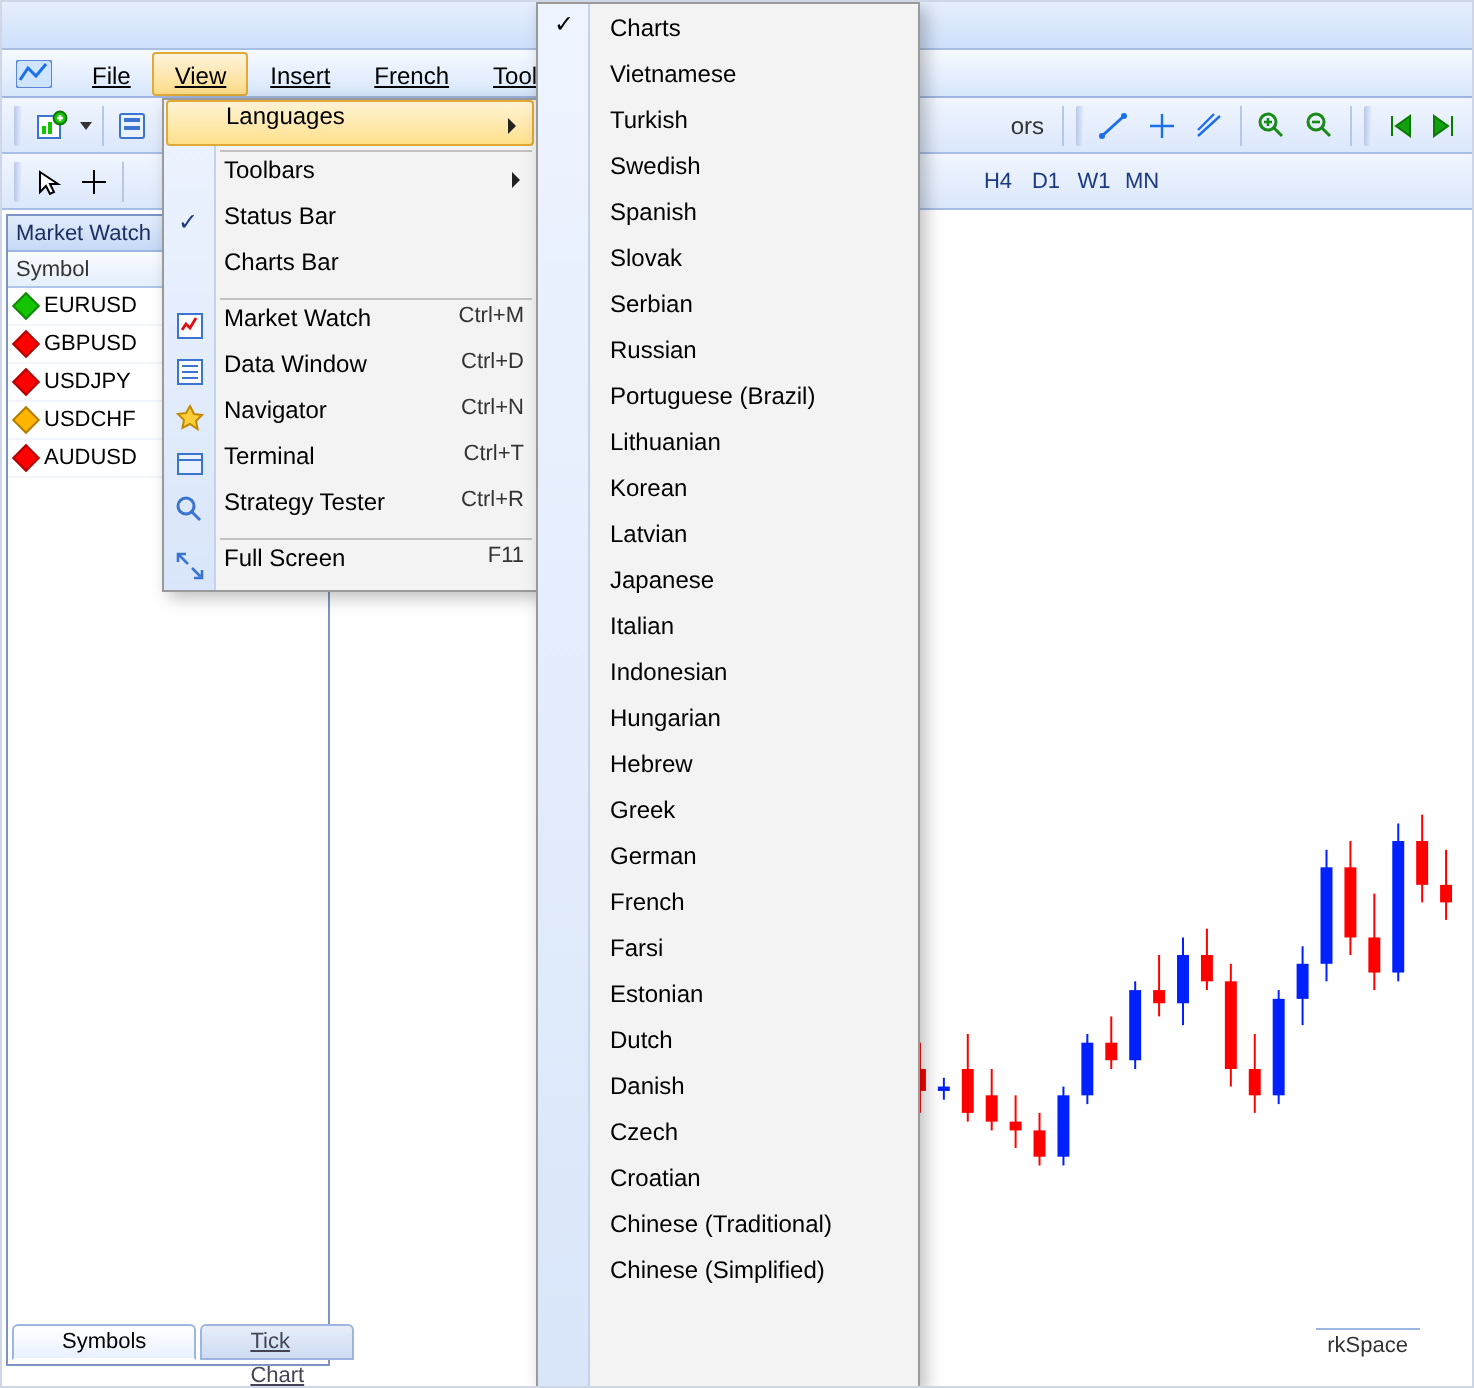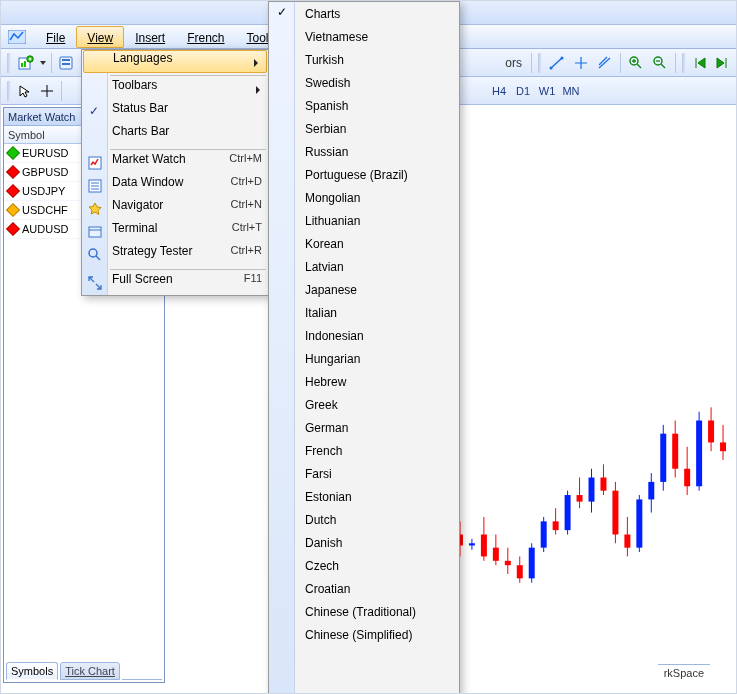--- a/index.html
+++ b/index.html
@@ -145,21 +145,21 @@
   .diamond.down { background: #ff0000; }
   .diamond.flat { background: #ffb400; }
 
   .marketwatch .mw-tabs {
     position: absolute; left: 2px; right: 2px; bottom: 2px;
     height: 20px;
     display: flex; align-items:flex-end; gap:0;
   }
   .marketwatch .mw-tabs .tab {
     height: 18px; line-height:17px;
-    padding: 0 4px;
+    padding: 0 24px;
     font-size: 11px;
     border: 1px solid #9cb5e1;
     border-bottom: 1px solid #fff;
     background: linear-gradient(#fff,#e9f1ff);
     margin-right: 2px;
     border-top-left-radius: 3px; border-top-right-radius: 3px;
   }
   .marketwatch .mw-tabs .tab.inactive {
     background: linear-gradient(#e7eef9,#cddbf1);
     border-bottom: 1px solid #9cb5e1;
@@ -549,32 +549,32 @@
       <div class="lang-item">
         <span>Turkish</span>
       </div>
       <div class="lang-item">
         <span>Swedish</span>
       </div>
       <div class="lang-item">
         <span>Spanish</span>
       </div>
       <div class="lang-item">
+        <span>Slovak</span>
+      </div>
+      <div class="lang-item">
         <span>Serbian</span>
       </div>
       <div class="lang-item">
         <span>Russian</span>
       </div>
       <div class="lang-item">
         <span>Portuguese (Brazil)</span>
       </div>
       <div class="lang-item">
-        <span>Mongolian</span>
-      </div>
-      <div class="lang-item">
         <span>Lithuanian</span>
       </div>
       <div class="lang-item">
         <span>Korean</span>
       </div>
       <div class="lang-item">
         <span>Latvian</span>
       </div>
       <div class="lang-item">
         <span>Japanese</span>

